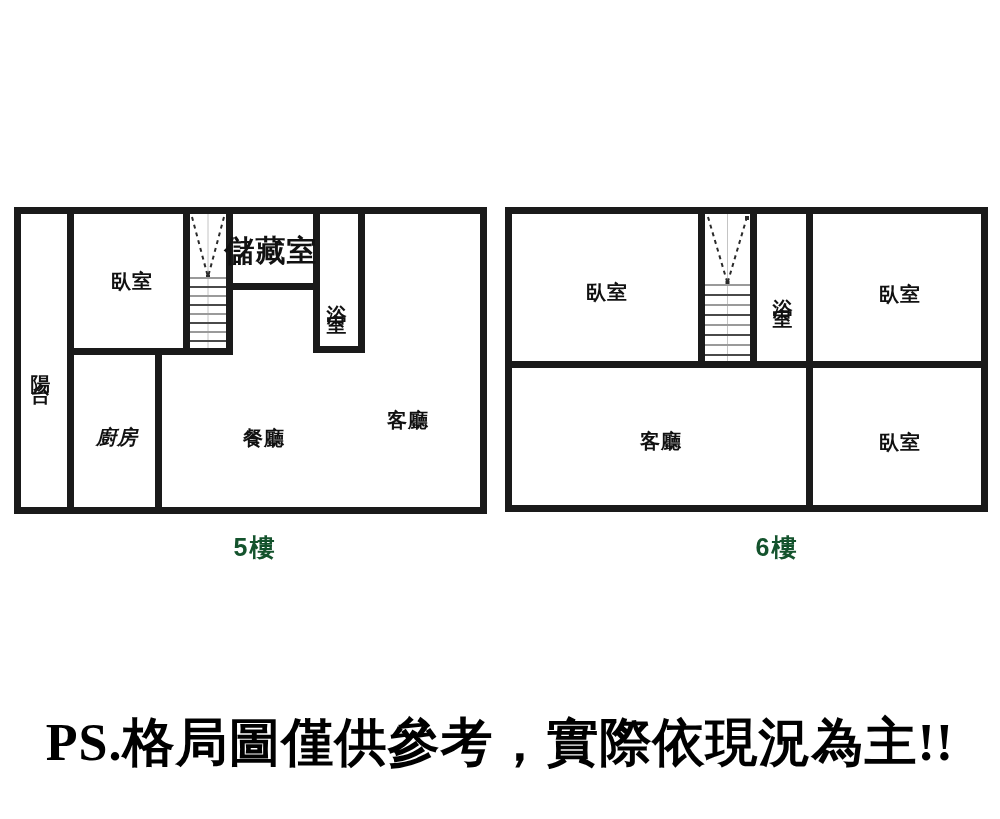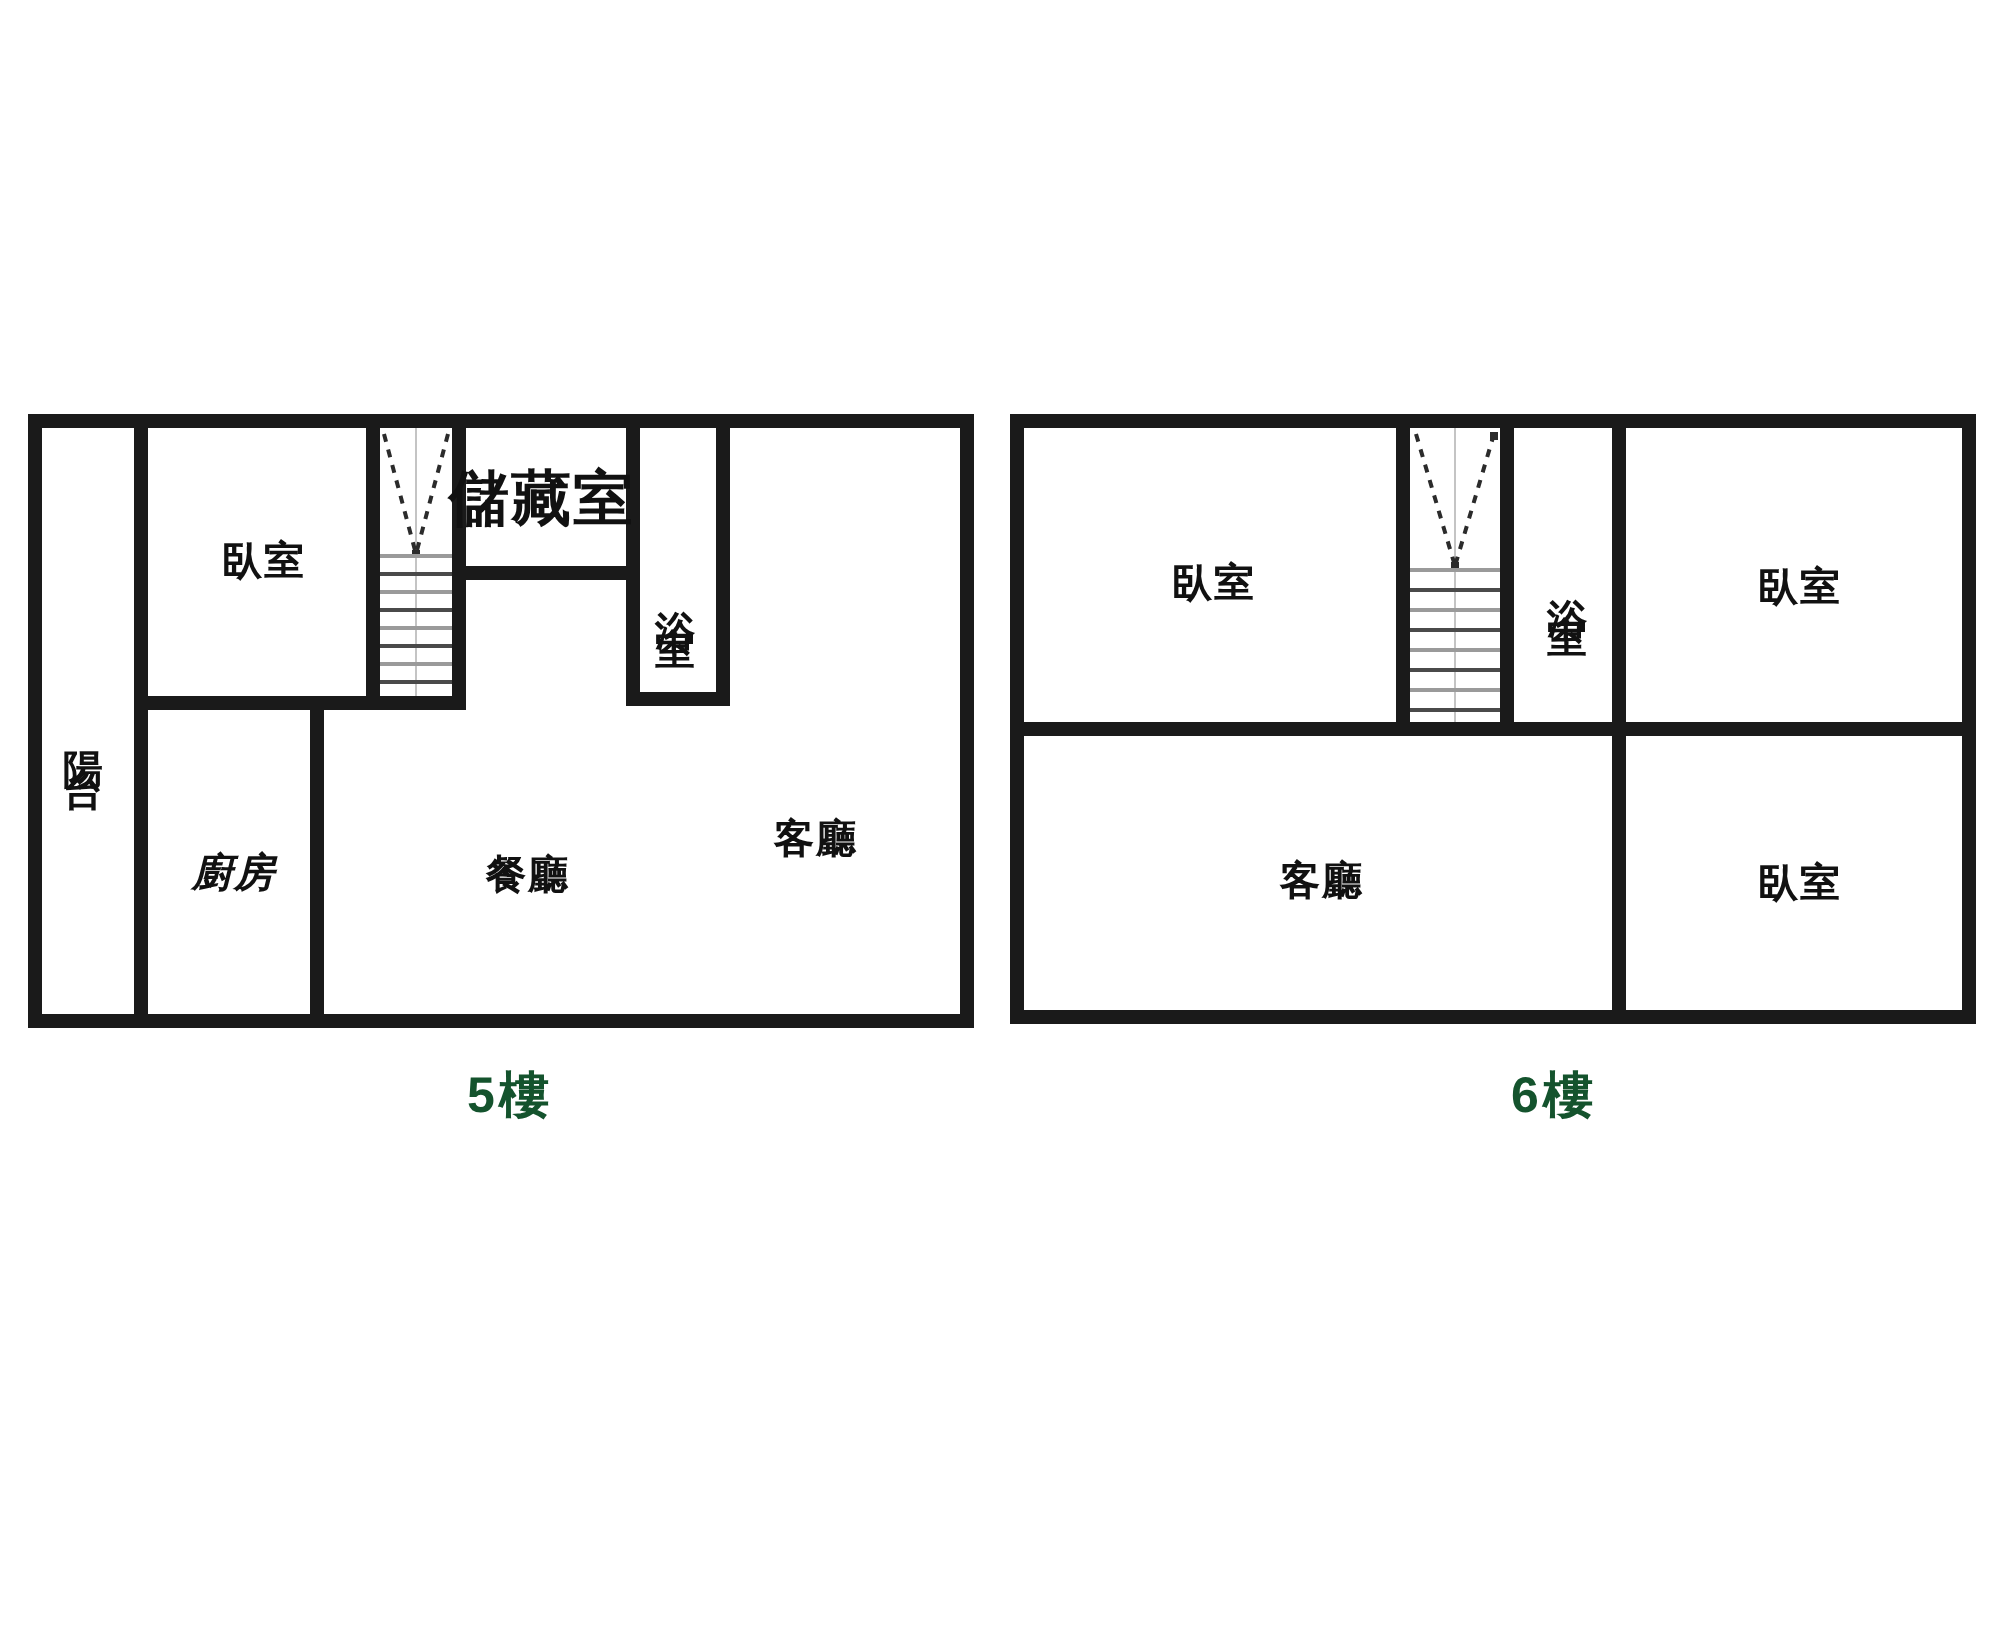--- a/index.html
+++ b/index.html
@@ -139,14 +139,15 @@
     <div class="room-label" style="left:95px;top:78px;">臥室</div>
     <div class="room-label v-label" style="left:271px;top:77px;">浴室</div>
     <div class="room-label" style="left:388px;top:80px;">臥室</div>
     <div class="room-label" style="left:149px;top:227px;">客廳</div>
     <div class="room-label" style="left:388px;top:228px;">臥室</div>
   </div>
 
   <div class="floor-caption" style="left:255px;top:531px;">5樓</div>
   <div class="floor-caption" style="left:762px;top:531px;margin-left:15px;">6樓</div>
 
+  <div class="disclaimer">PS.格局圖僅供參考，實際依現況為主!!</div>
 
 </div>
 
 </body></html>

